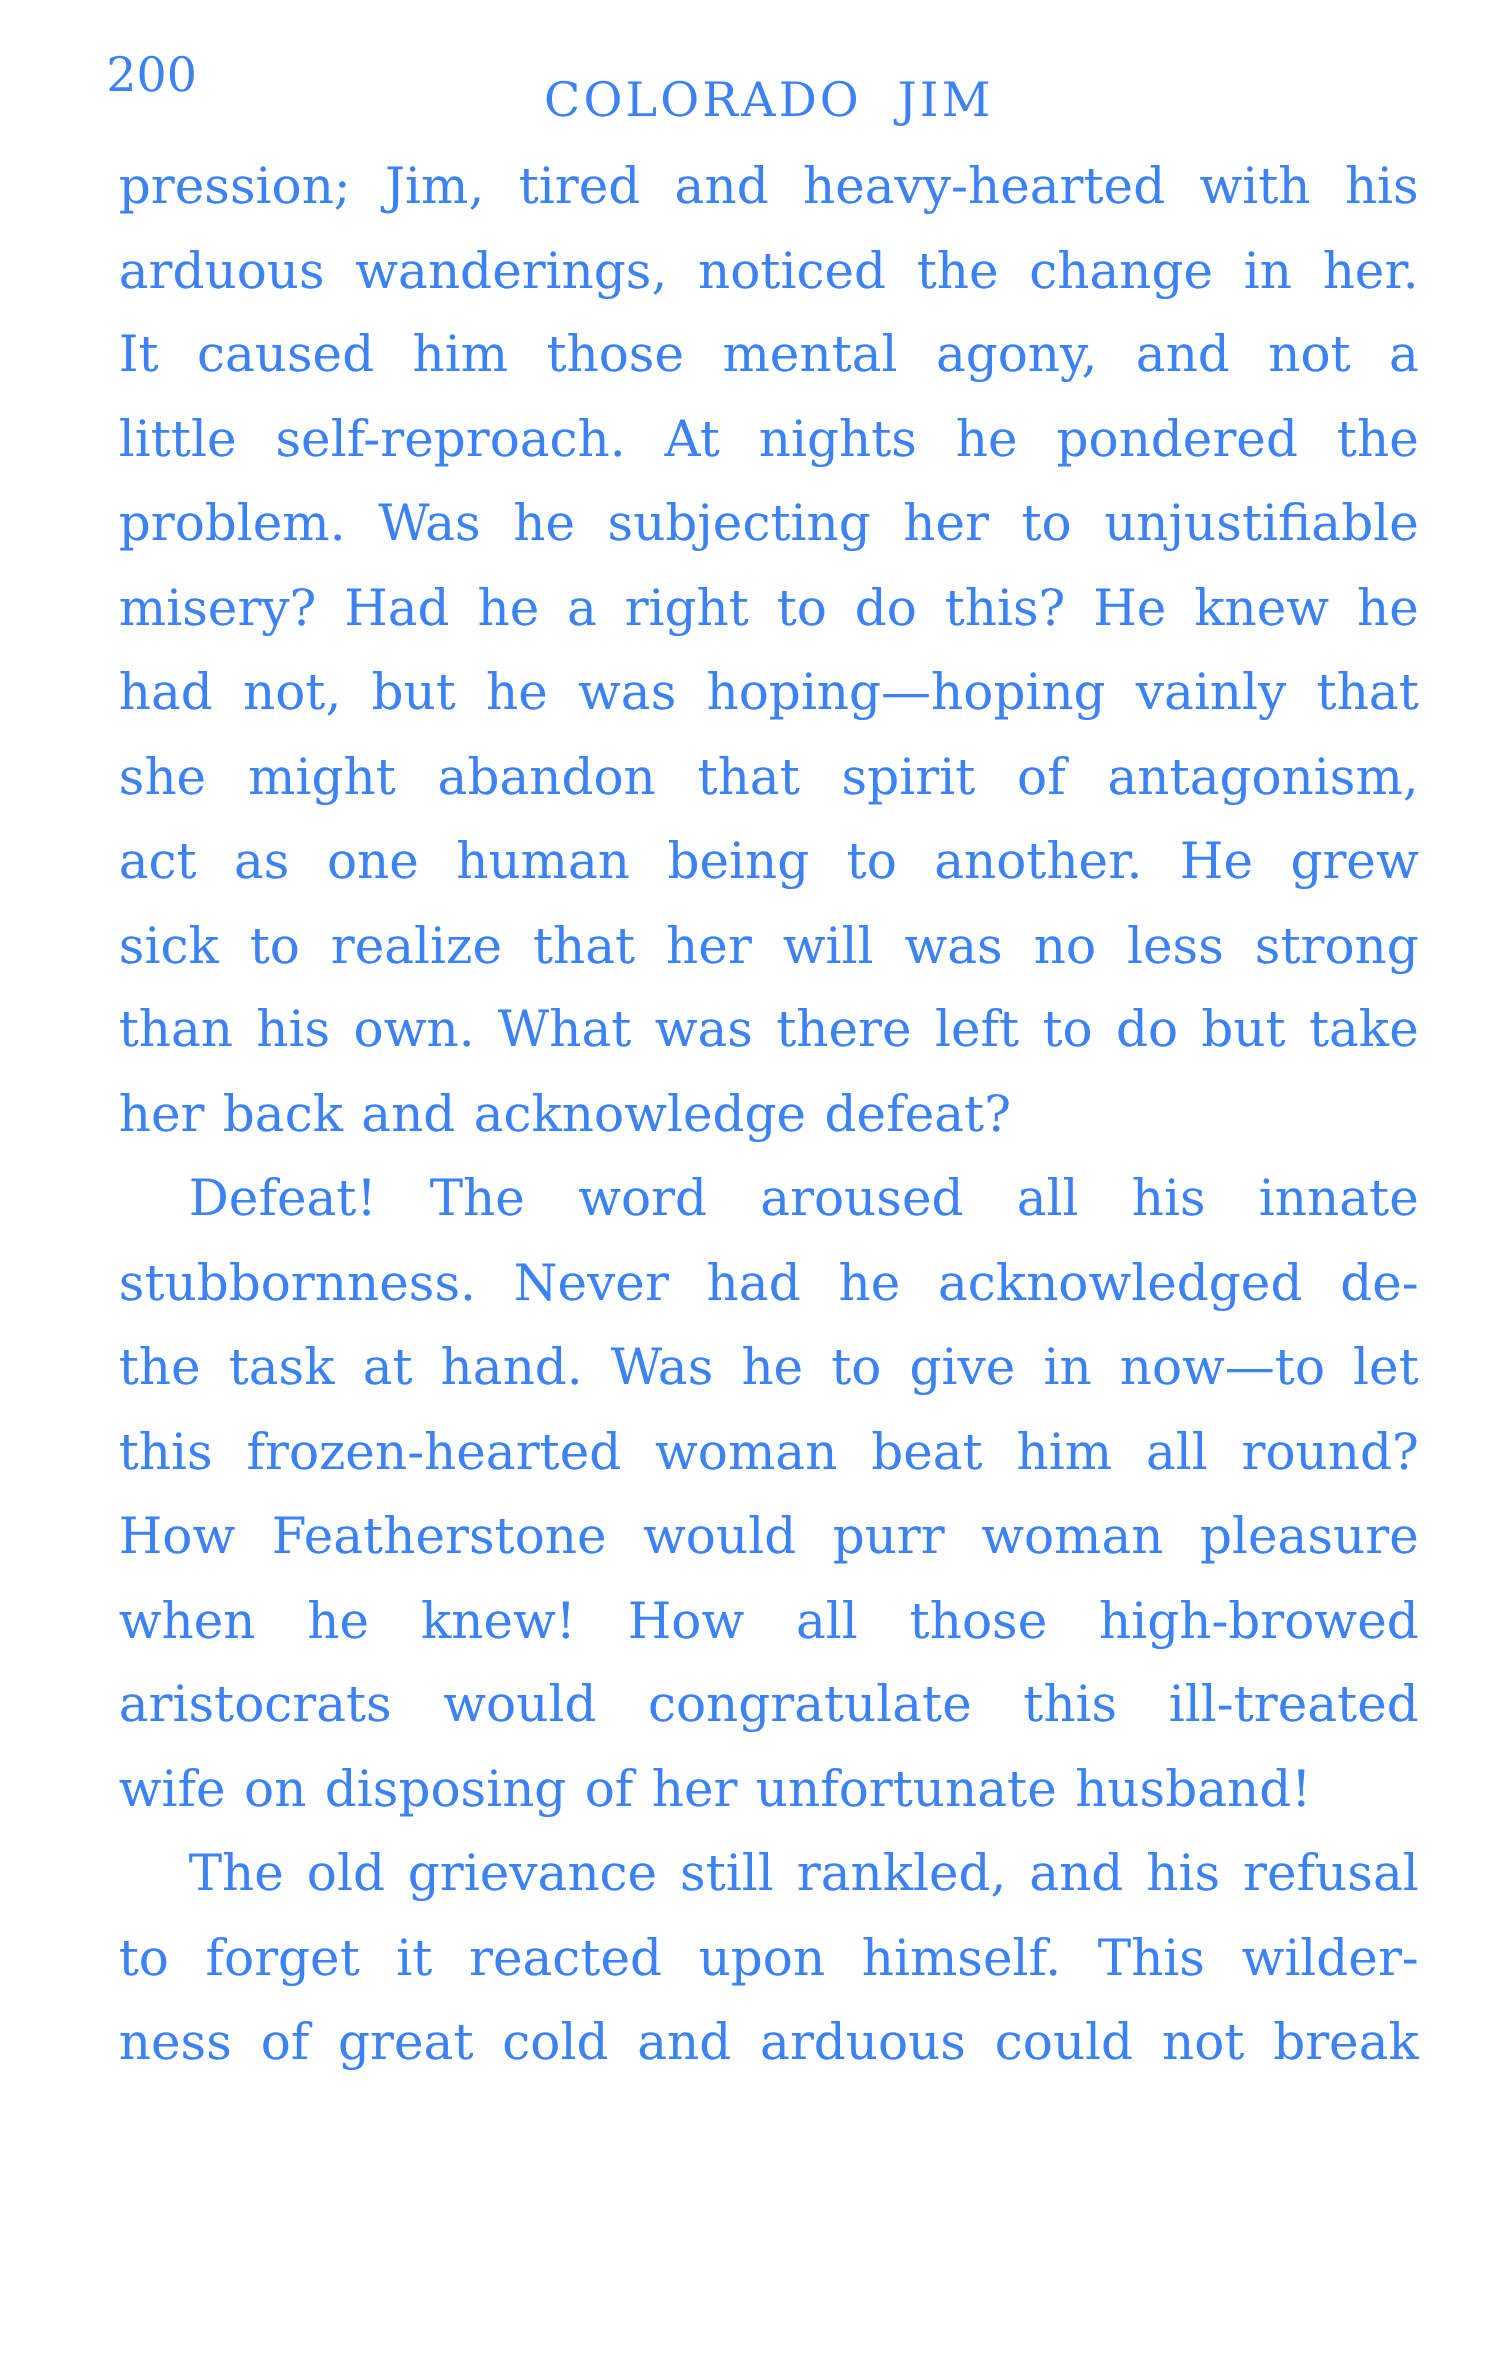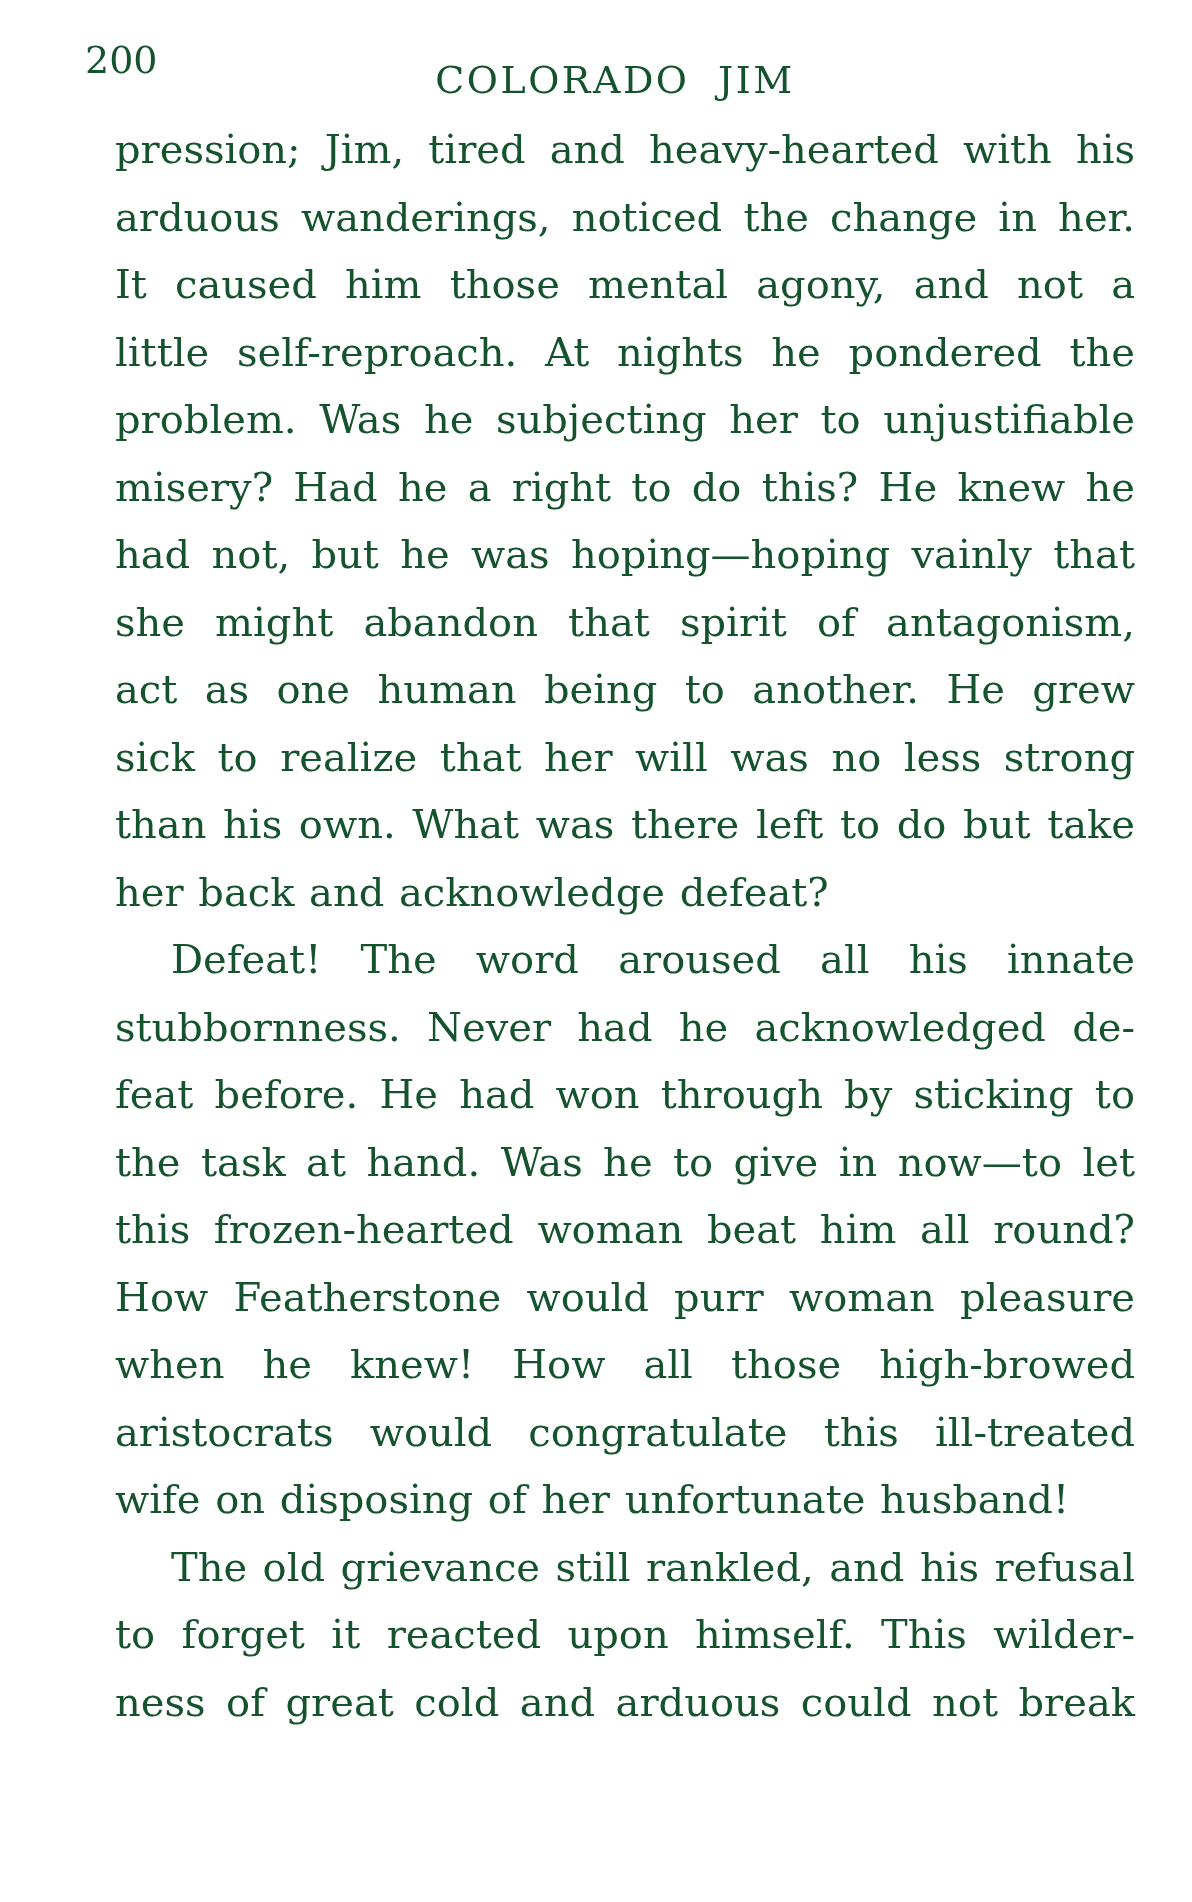--- a/index.html
+++ b/index.html
@@ -5,21 +5,21 @@
   html, body {
     margin: 0;
     padding: 0;
     background: #ffffff;
   }
   .page {
     position: relative;
     width: 1192px;
     height: 1902px;
     background: #ffffff;
-    color: #14532d;
+    color: #3b82f6;
     font-family: "DejaVu Serif", serif;
     overflow: hidden;
   }
   .header {
     position: absolute;
     top: 40px;
     left: 0;
     width: 100%;
     height: 44px;
   }
@@ -50,21 +50,20 @@
     font-size: 40px;
     line-height: 67.5px;
     word-spacing: 2px;
   }
   .line {
     height: 67.5px;
     text-align: justify;
     text-align-last: justify;
     white-space: nowrap;
     overflow: visible;
-    margin-left: 20px;
   }
   .line.flush-left {
     text-align: right;
     text-align-last: left;
   }
   .line.indent {
     text-indent: 56px;
   }
 </style>
 </head>
@@ -83,21 +82,20 @@
       <div class="line">problem. Was he subjecting her to unjustifiable</div>
       <div class="line">misery? Had he a right to do this? He knew he</div>
       <div class="line">had not, but he was hoping—hoping vainly that</div>
       <div class="line">she might abandon that spirit of antagonism,</div>
       <div class="line">act as one human being to another. He grew</div>
       <div class="line">sick to realize that her will was no less strong</div>
       <div class="line">than his own. What was there left to do but take</div>
       <div class="line flush-left">her back and acknowledge defeat?</div>
       <div class="line indent">Defeat! The word aroused all his innate</div>
       <div class="line">stubbornness. Never had he acknowledged de-</div>
-      <div class="line">feat before. He had won through by sticking to</div>
       <div class="line">the task at hand. Was he to give in now—to let</div>
       <div class="line">this frozen-hearted woman beat him all round?</div>
       <div class="line">How Featherstone would purr woman pleasure</div>
       <div class="line">when he knew! How all those high-browed</div>
       <div class="line">aristocrats would congratulate this ill-treated</div>
       <div class="line flush-left">wife on disposing of her unfortunate husband!</div>
       <div class="line indent">The old grievance still rankled, and his refusal</div>
       <div class="line">to forget it reacted upon himself. This wilder-</div>
       <div class="line">ness of great cold and arduous could not break</div>
     </div>

